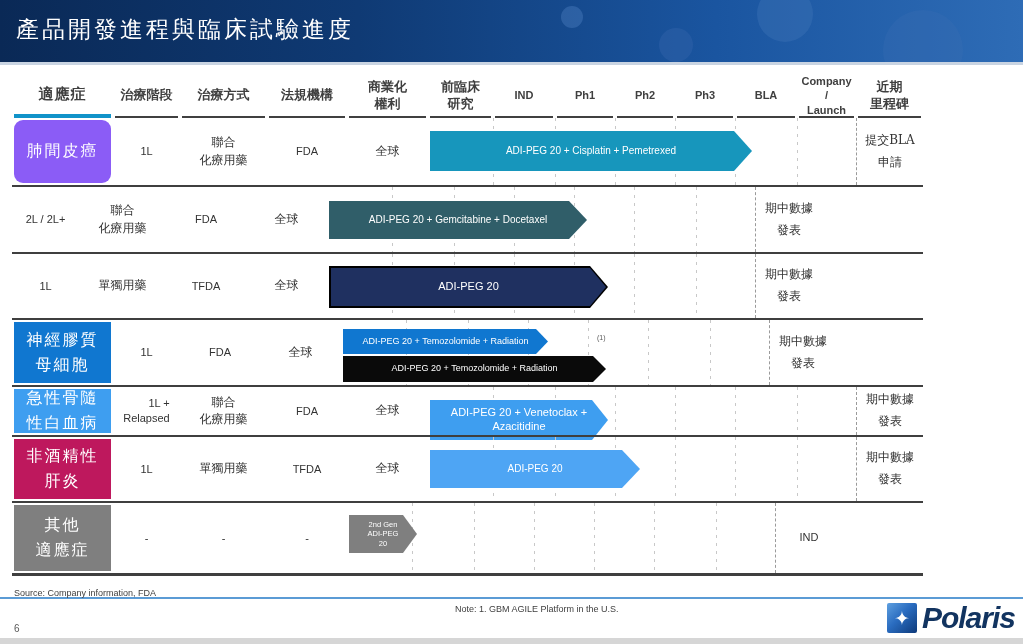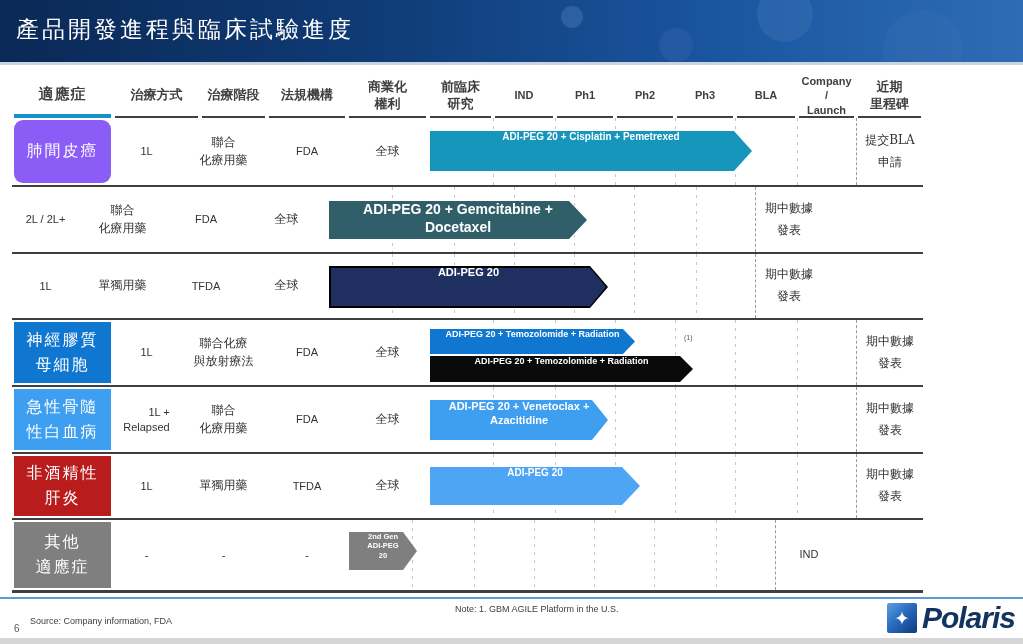--- a/index.html
+++ b/index.html
@@ -37,31 +37,31 @@
   .sans{font-family:"Liberation Sans",sans-serif;font-size:11px;line-height:1.35;text-align:right;}
   .w-stage{width:67px}.w-method{width:87px}.w-agency{width:80px}.w-rights{width:81px}
   .ind{width:97px;margin:2px;color:#fff;font-family:"DejaVu Serif","Liberation Serif",serif;
     font-size:16px;letter-spacing:2px;line-height:1.55;}
   .phases{position:relative;width:428px;
     --dash:repeating-linear-gradient(to bottom,#c8c8c8 0 3px,transparent 3px 8px);
     background-image:var(--dash),var(--dash),var(--dash),var(--dash),var(--dash),var(--dash);
     background-size:1px 100%;background-repeat:no-repeat;
     background-position:65px 0,127px 0,187px 0,247px 0,307px 0,369px 0;}
   .mile{width:67px;border-left:1px dashed #9a9a9a;line-height:1.8;}
-  .arrow{position:absolute;display:flex;align-items:flex-start;justify-content:center;
+  .arrow{position:absolute;display:flex;align-items:center;justify-content:center;
     clip-path:polygon(0 0,calc(100% - var(--tip,18px)) 0,100% 50%,calc(100% - var(--tip,18px)) 100%,0 100%);
-    filter:drop-shadow(2px 3px 1px rgba(110,110,110,.5));font-weight:bold;}
+    filter:drop-shadow(2px 3px 1px rgba(110,110,110,.5));}
   .fill{position:absolute;inset:2px;
     clip-path:polygon(0 0,calc(100% - 16px) 0,100% 50%,calc(100% - 16px) 100%,0 100%);}
   .alabel{position:relative;z-index:2;color:#fff;text-align:center;white-space:pre-line;
     line-height:1.25;font-family:"Liberation Sans",sans-serif;}
   .note1{position:absolute;left:256px;top:14px;font-size:7px;color:#595959;}
   
   .footline{position:absolute;left:0;top:597px;width:1023px;height:2px;background:#5b9bd5;}
-  .source{position:absolute;left:14px;top:616px;font-size:9px;color:#404040;margin-left:16px;}
+  .source{position:absolute;left:14px;top:588px;font-size:9px;color:#404040;}
   .fnote{position:absolute;left:455px;top:604px;font-size:9px;color:#404040;text-align:center;}
   .pageno{position:absolute;left:14px;top:623px;font-size:10px;color:#595959;}
   .bottombar{position:absolute;left:0;top:638px;width:1023px;height:6px;background:#d6d6d6;}
   .logo{position:absolute;right:8px;top:601px;display:flex;align-items:center;gap:5px;}
   .logo-mark{width:30px;height:30px;border-radius:2px;display:flex;align-items:center;justify-content:center;
     background:linear-gradient(135deg,#5fa0e0 0%,#2a6cc0 45%,#0e3a7a 100%);}
   .star{color:#fff;font-size:19px;line-height:1;}
   .logo-text{font-weight:bold;font-style:italic;font-size:30px;color:#123460;letter-spacing:-1px;}
 </style>
 </head>
@@ -71,22 +71,22 @@
   <i class="dec d1"></i>
   <i class="dec d2"></i>
   <i class="dec d3"></i>
   <i class="dec d4"></i>
   <h1>產品開發進程與臨床試驗進度</h1>
 </div>
 
 <div class="table">
   <div class="hrow">
     <div class="hcell hserif hfirst hw-ind">適應症</div>
+    <div class="hcell hserif hw-stage">治療階段</div>
     <div class="hcell hserif hw-method">治療方式</div>
-    <div class="hcell hserif hw-stage">治療階段</div>
     <div class="hcell hserif hw-agency">法規機構</div>
     <div class="hcell hserif hw-rights">商業化
 權利</div>
     <div class="hcell hserif hw-pre">前臨床
 研究</div>
     <div class="hcell hsans hw-indcol">IND</div>
     <div class="hcell hsans hw-ph">Ph1</div>
     <div class="hcell hsans hw-ph">Ph2</div>
     <div class="hcell hsans hw-ph">Ph3</div>
     <div class="hcell hsans hw-bla">BLA</div>
@@ -115,21 +115,21 @@
     </div>
 
     <div class="trow" style="height:67px">
       <div class="cell sans w-stage">2L / 2L+</div>
       <div class="cell serif w-method">聯合
 化療用藥</div>
       <div class="cell sans w-agency">FDA</div>
       <div class="cell serif w-rights">全球</div>
       <div class="phases">
         <div class="arrow" style="left: 2px; top: 14px; width: 258px; height: 38px; background: rgb(48, 94, 105);">
-          <span class="alabel" style="font-size:14px">ADI-PEG 20 + Gemcitabine + Docetaxel</span>
+          <span class="alabel" style="font-size:10px">ADI-PEG 20 + Gemcitabine + Docetaxel</span>
         </div>
       </div>
       <div class="cell serif mile">期中數據
 發表</div>
     </div>
 
     <div class="trow" style="height:66px">
       <div class="cell sans w-stage">1L</div>
       <div class="cell serif w-method">單獨用藥</div>
       <div class="cell sans w-agency">TFDA</div>
@@ -141,58 +141,56 @@
         </div>
       </div>
       <div class="cell serif mile">期中數據
 發表</div>
     </div>
 
     <div class="trow" style="height:67px">
       <div class="cell ind" style="background: rgb(16, 119, 208);">神經膠質
 母細胞</div>
       <div class="cell sans w-stage">1L</div>
-      <div class="cell serif w-method">聯合化療
-與放射療法</div>
       <div class="cell sans w-agency">FDA</div>
       <div class="cell serif w-rights">全球</div>
       <div class="phases">
         <div class="arrow" style="left: 2px; top: 9px; width: 205px; height: 25px; --tip: 12px; background: rgb(16, 119, 208);">
           <span class="alabel" style="font-size:9px">ADI-PEG 20 + Temozolomide + Radiation</span>
         </div>
         <div class="arrow" style="left: 2px; top: 36px; width: 263px; height: 26px; --tip: 13px; background: rgb(10, 10, 10);">
           <span class="alabel" style="font-size:9px">ADI-PEG 20 + Temozolomide + Radiation</span>
         </div>
         <span class="note1">(1)</span>
       </div>
       <div class="cell serif mile">期中數據
 發表</div>
     </div>
 
-    <div class="trow" style="height:67px">
+    <div class="trow" style="height:50px">
       <div class="cell ind" style="background: rgb(62, 158, 240);">急性骨隨
 性白血病</div>
       <div class="cell sans w-stage">1L +
 Relapsed</div>
       <div class="cell serif w-method">聯合
 化療用藥</div>
       <div class="cell sans w-agency">FDA</div>
       <div class="cell serif w-rights">全球</div>
       <div class="phases">
         <div class="arrow" style="left: 2px; top: 13px; width: 178px; height: 40px; --tip: 16px; background: rgb(62, 158, 240);">
           <span class="alabel" style="font-size:11px">ADI-PEG 20 + Venetoclax +
 Azacitidine</span>
         </div>
       </div>
       <div class="cell serif mile">期中數據
 發表</div>
     </div>
 
     <div class="trow" style="height:66px">
-      <div class="cell ind" style="background: #b91c1c;">非酒精性
+      <div class="cell ind" style="background: #be185d;">非酒精性
 肝炎</div>
       <div class="cell sans w-stage">1L</div>
       <div class="cell serif w-method">單獨用藥</div>
       <div class="cell sans w-agency">TFDA</div>
       <div class="cell serif w-rights">全球</div>
       <div class="phases">
         <div class="arrow" style="left: 2px; top: 13px; width: 210px; height: 38px; background: rgb(78, 165, 244);">
           <span class="alabel" style="font-size:10px">ADI-PEG 20</span>
         </div>
       </div>

